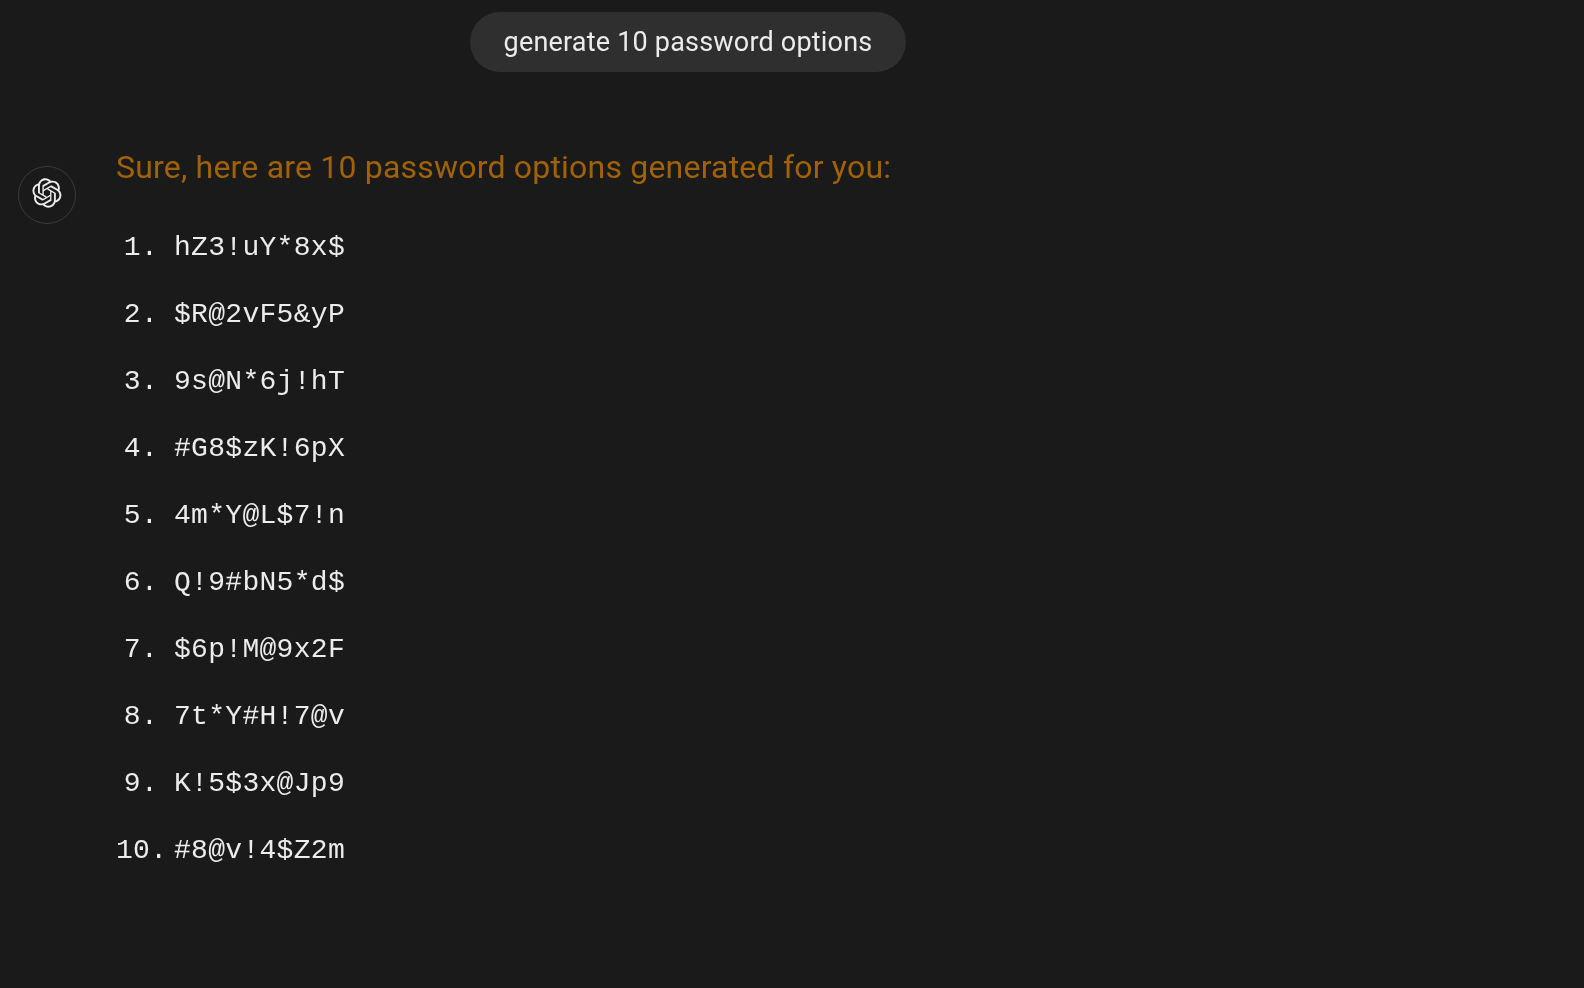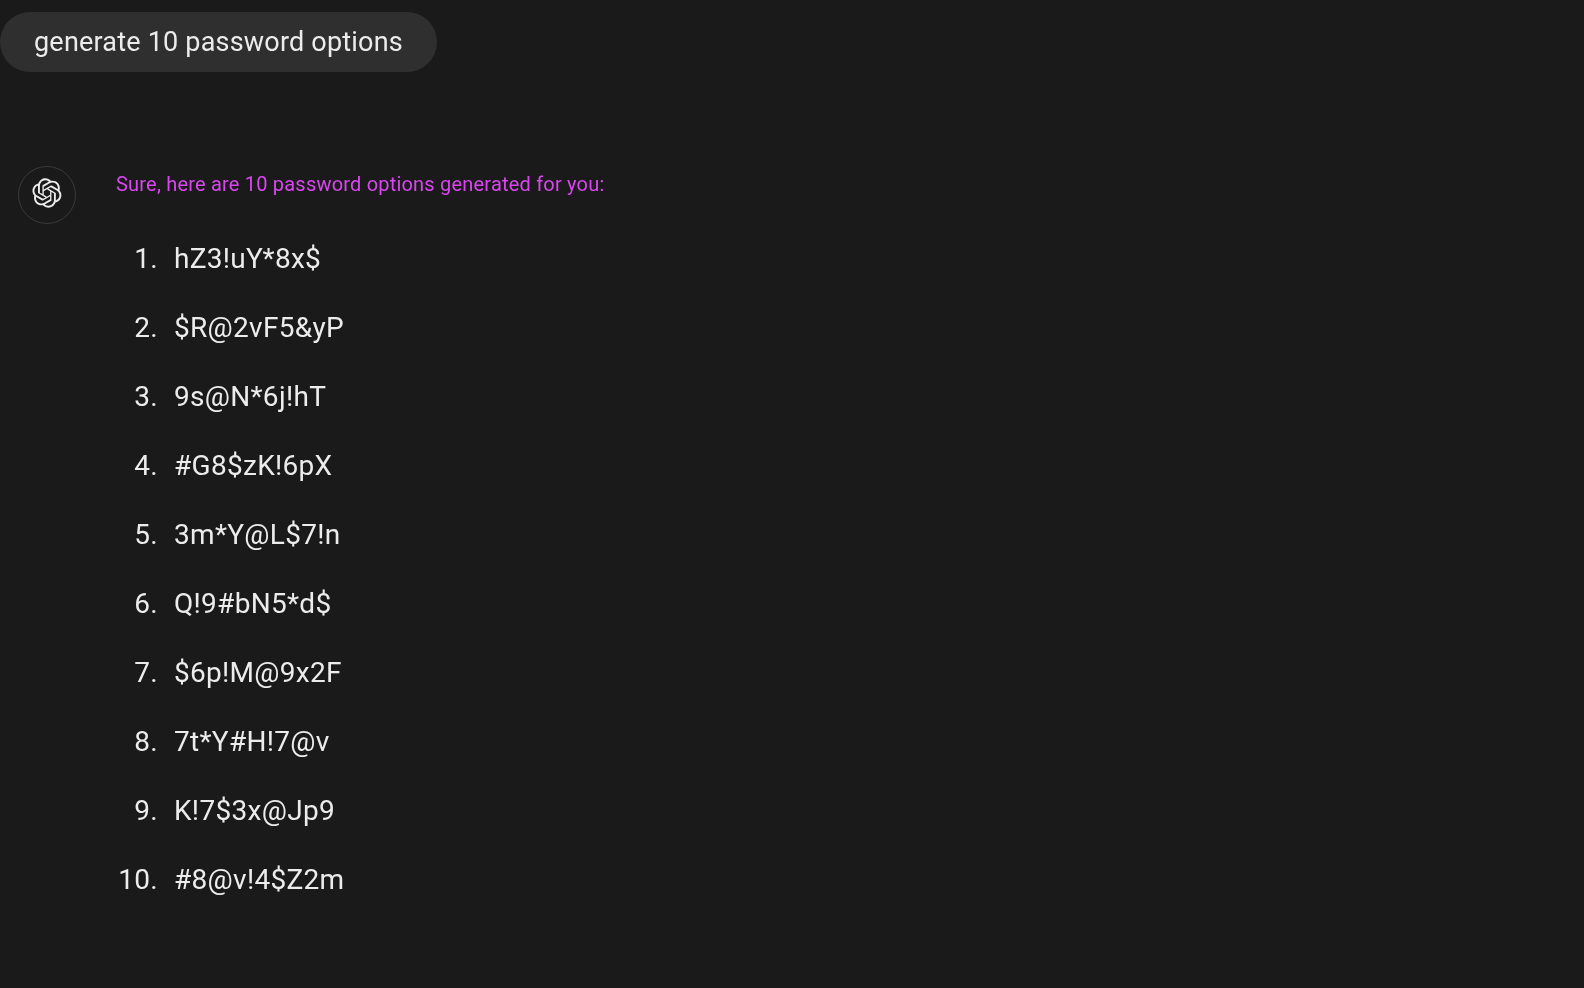--- a/index.html
+++ b/index.html
@@ -18,23 +18,24 @@
     }
 
     .chat-container {
       width: 100%;
       height: 100%;
       padding: 12px 0;
     }
 
     .user-message-row {
       display: flex;
-      justify-content: flex-start;
+      justify-content: center;
       padding-right: 220px;
       margin-bottom: 76px;
+      margin-left: 12px;
     }
 
     .user-bubble {
       background-color: #2f2f2f;
       color: #ececec;
       padding: 14px 34px;
       border-radius: 30px;
       font-size: 27px;
       letter-spacing: 0.2px;
     }
@@ -62,30 +63,30 @@
       height: 30px;
       fill: #ececec;
     }
 
     .assistant-content {
       margin-left: 40px;
       max-width: 1200px;
     }
 
     .assistant-intro {
-      font-size: 20px;
-      color: #d946ef;
+      font-size: 32px;
+      color: #a16207;
       margin-bottom: 46px;
-      margin-top: 24px;
       letter-spacing: 0.2px;
     }
 
     .password-list {
       list-style: none;
       counter-reset: item;
+      font-family: Liberation Mono, monospace;
     }
 
     .password-list li {
       counter-increment: item;
       font-size: 28px;
       color: #ececec;
       margin-bottom: 36px;
       display: flex;
       align-items: baseline;
       letter-spacing: 0.3px;
@@ -130,33 +131,33 @@
         <li>
             <span>$R@2vF5&amp;yP</span>
           </li>
         <li>
             <span>9s@N*6j!hT</span>
           </li>
         <li>
             <span>#G8$zK!6pX</span>
           </li>
         <li>
-            <span>3m*Y@L$7!n</span>
+            <span>4m*Y@L$7!n</span>
           </li>
         <li>
             <span>Q!9#bN5*d$</span>
           </li>
         <li>
             <span>$6p!M@9x2F</span>
           </li>
         <li>
             <span>7t*Y#H!7@v</span>
           </li>
         <li>
-            <span>K!7$3x@Jp9</span>
+            <span>K!5$3x@Jp9</span>
           </li>
         <li>
             <span>#8@v!4$Z2m</span>
           </li>
       </ol>
     </div>
   </div>
 
 </div>
 

